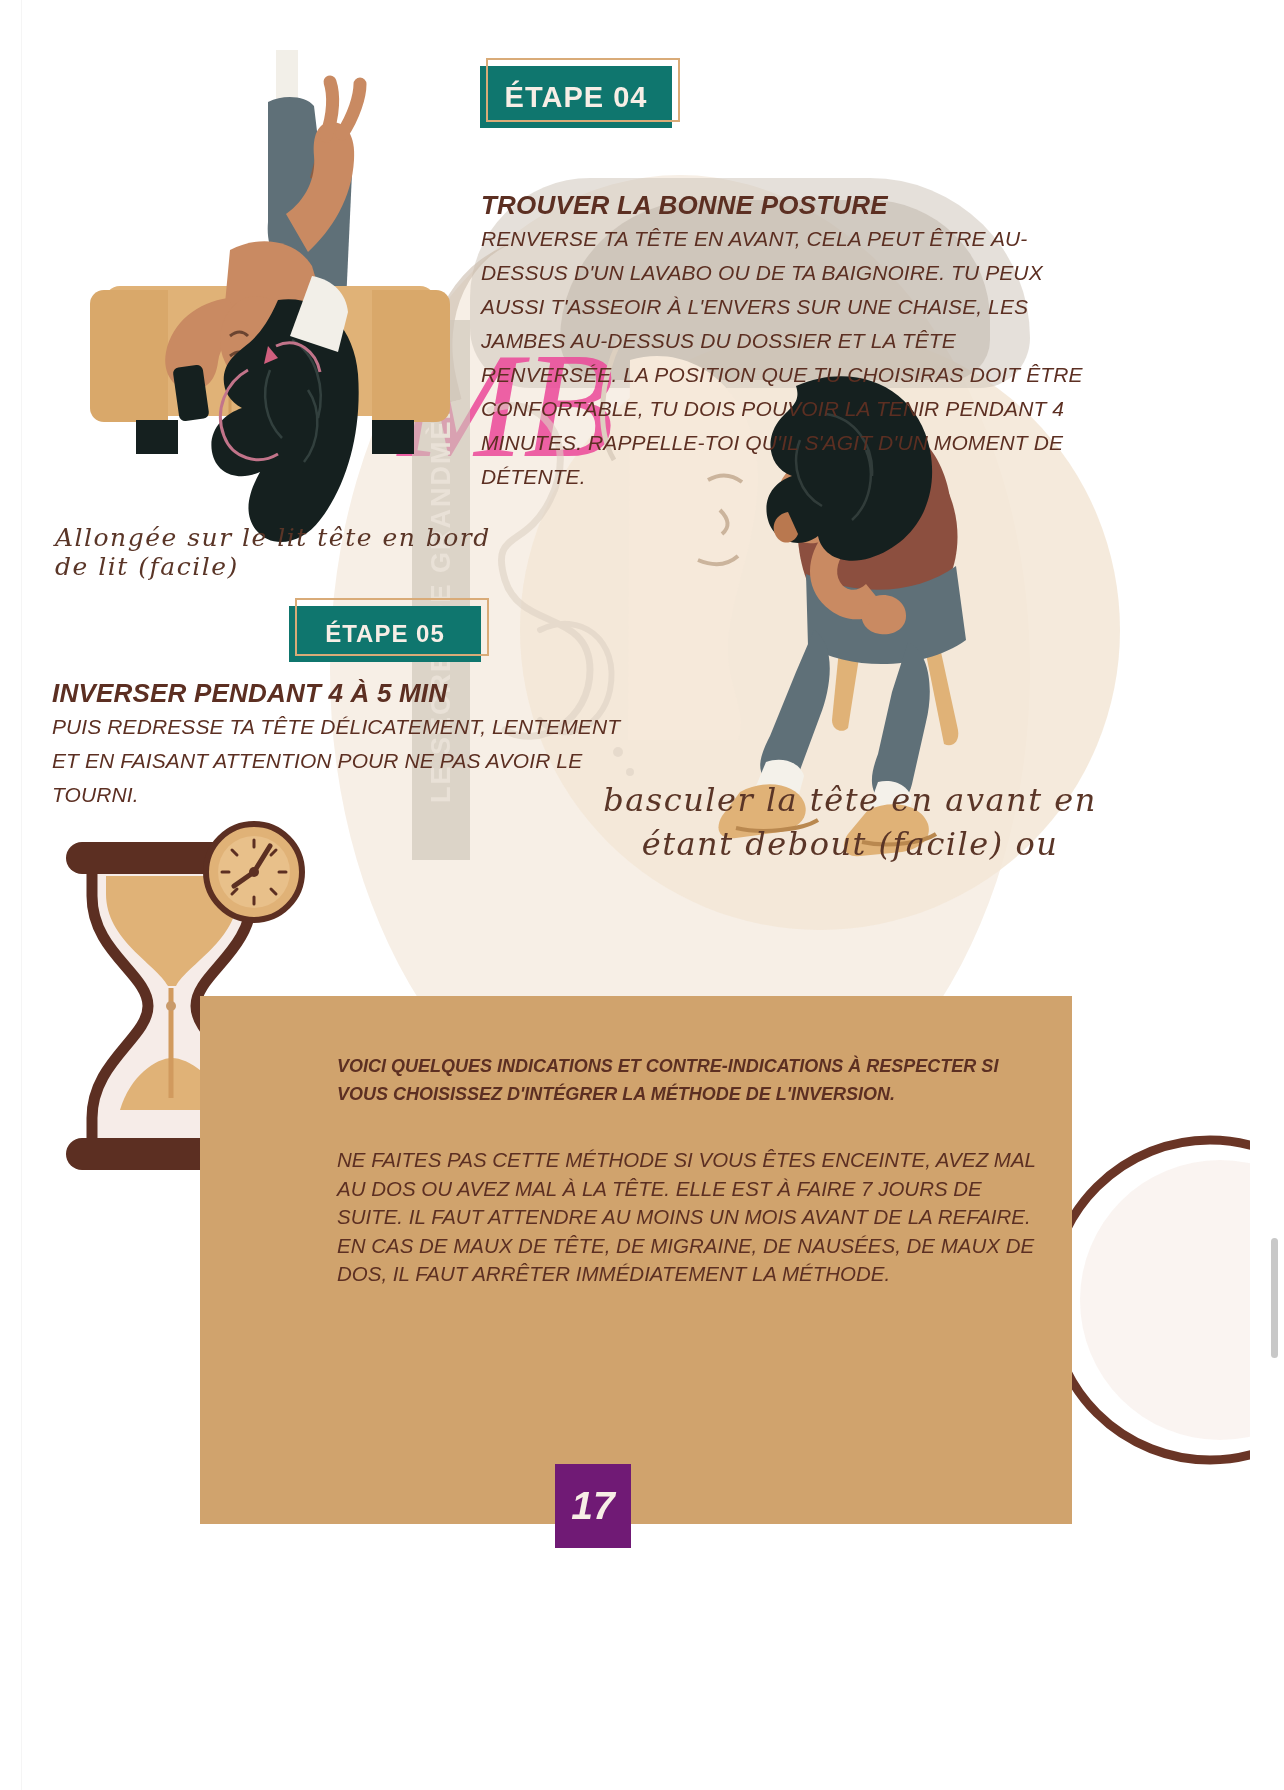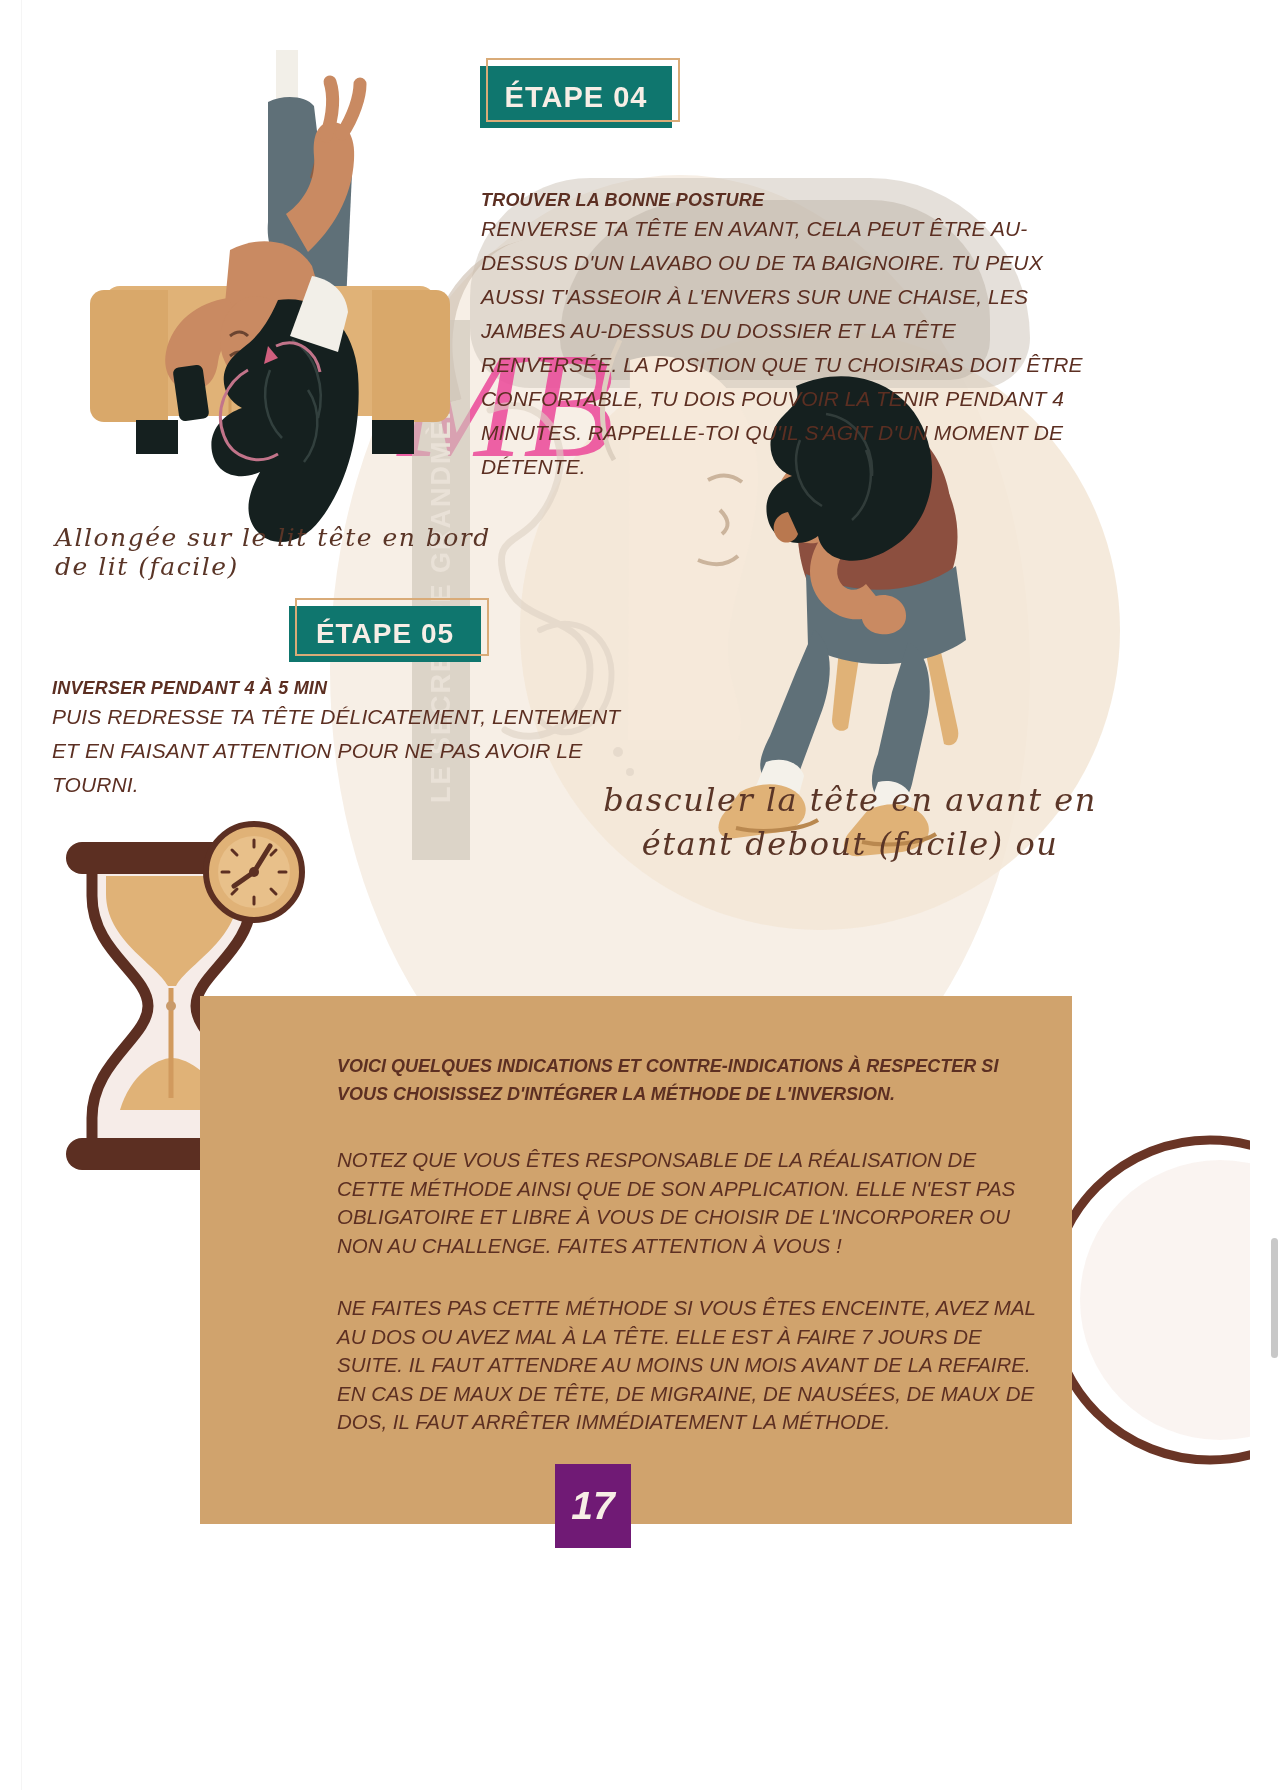--- a/index.html
+++ b/index.html
@@ -90,28 +90,28 @@
     display:flex;align-items:center;justify-content:center;
     background:#0f766e;color:#f7eee6;
     font-weight:bold;letter-spacing:1px;
     box-sizing:border-box;
   }
   .badge .outline{
     position:absolute;left:6px;top:-8px;right:-8px;bottom:6px;
     border:2px solid #d9ab78;pointer-events:none;
   }
   .badge-04{left:480px;top:66px;width:192px;height:62px;font-size:29px;}
-  .badge-05{left:289px;top:606px;width:192px;height:56px;font-size:28px;}
+  .badge-05{left:289px;top:606px;width:192px;height:56px;font-size:24px;}
 
   
   .block-text{
     position:absolute;color:#5c2f22;font-style:italic;
   }
   .t-head{
-    font-weight:bold;font-size:18px;letter-spacing:.2px;
+    font-weight:bold;font-size:26px;letter-spacing:.2px;
     margin:0 0 1px 0;
   }
   .t-body{
     font-size:21px;line-height:34px;margin:0;letter-spacing:.1px;
   }
   #step4-text{left:481px;top:190px;width:616px;}
   #step5-text{left:52px;top:678px;width:580px;}
 
   
   .script{
@@ -338,20 +338,19 @@
     <p class="t-body">PUIS REDRESSE TA TÊTE DÉLICATEMENT, LENTEMENT ET EN FAISANT ATTENTION POUR NE PAS AVOIR LE TOURNI.</p>
   </div>
 
   <div class="script" id="caption-standing">
     <div>basculer la tête en avant en étant debout (facile) ou</div>
   </div>
 
   <div class="tan-block">
     <div class="tan-inner">
       <p class="tan-lead">VOICI QUELQUES INDICATIONS ET CONTRE-INDICATIONS À RESPECTER SI VOUS CHOISISSEZ D'INTÉGRER LA MÉTHODE DE L'INVERSION.</p>
-      <p class="tan-p">NOTEZ QUE VOUS ÊTES RESPONSABLE DE LA RÉALISATION DE CETTE MÉTHODE AINSI QUE DE SON APPLICATION. ELLE N'EST PAS OBLIGATOIRE ET LIBRE À VOUS DE CHOISIR DE L'INCORPORER OU NON AU CHALLENGE. FAITES ATTENTION À VOUS !</p>
       <p class="tan-p">NE FAITES PAS CETTE MÉTHODE SI VOUS ÊTES ENCEINTE, AVEZ MAL AU DOS OU AVEZ MAL À LA TÊTE. ELLE EST À FAIRE 7 JOURS DE SUITE. IL FAUT ATTENDRE AU MOINS UN MOIS AVANT DE LA REFAIRE. EN CAS DE MAUX DE TÊTE, DE MIGRAINE, DE NAUSÉES, DE MAUX DE DOS, IL FAUT ARRÊTER IMMÉDIATEMENT LA MÉTHODE.</p>
     </div>
   </div>
 
   <div class="pagenum">17</div>
 
 </div>
 
 </body></html>

